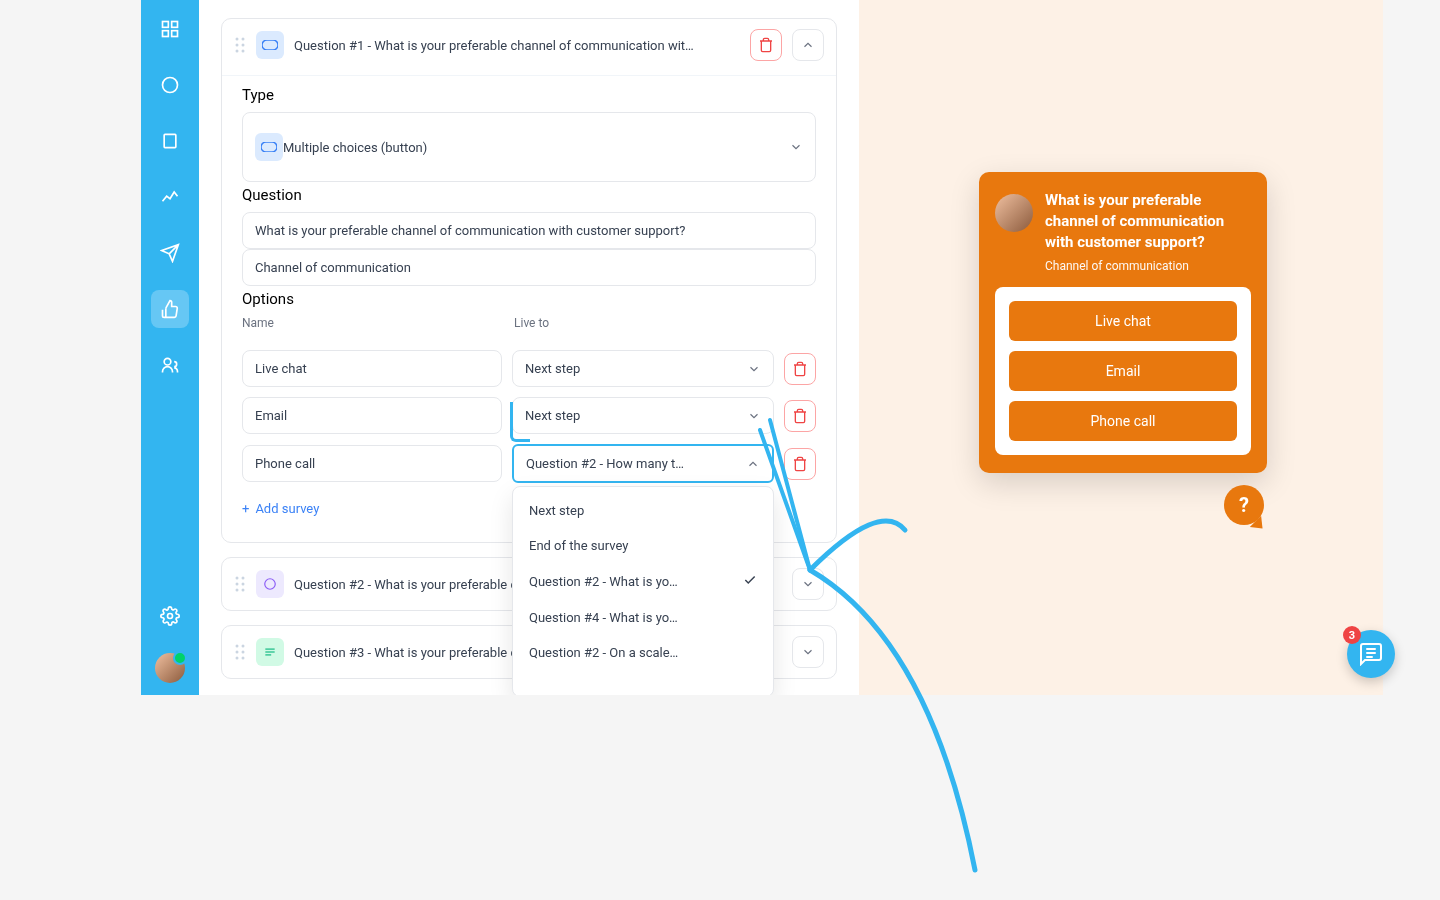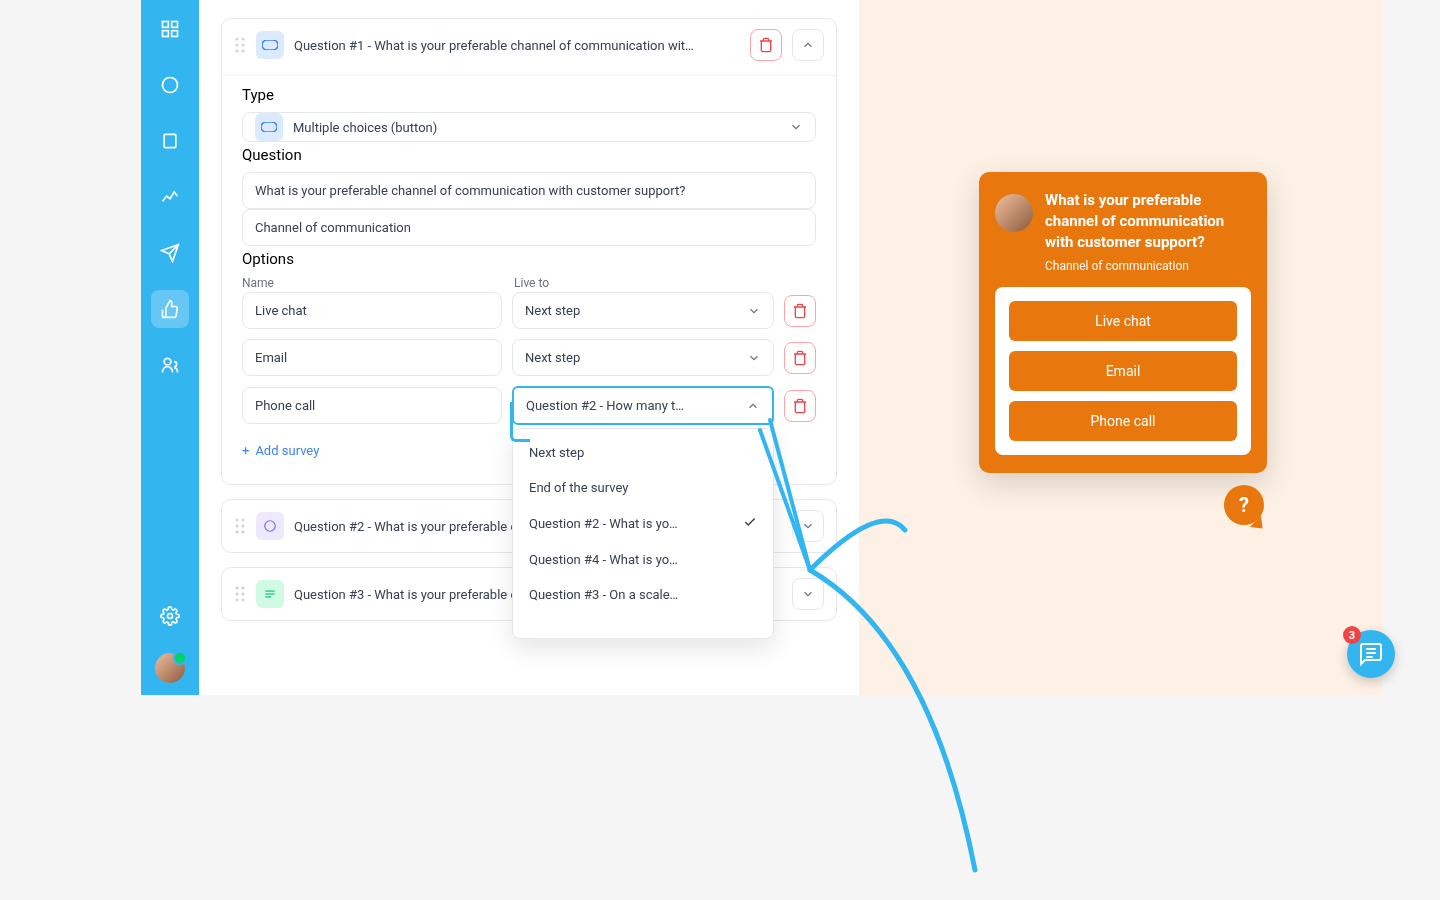--- a/index.html
+++ b/index.html
@@ -18,27 +18,27 @@
 .q-badge{width:28px;height:28px;border-radius:6px;display:flex;align-items:center;justify-content:center;flex-shrink:0}
 .q-badge.blue{background:#dbeafe}
 .q-badge.purple{background:#ede9fe}
 .q-badge.green{background:#d1fae5}
 .q-title{flex:1;font-size:13px;color:#374151;white-space:nowrap;overflow:hidden;text-overflow:ellipsis}
 .icon-btn{width:32px;height:32px;border:1px solid #e5e7eb;border-radius:8px;background:#fff;display:flex;align-items:center;justify-content:center;cursor:pointer}
 .icon-btn.danger{border-color:#fca5a5;color:#ef4444}
 .icon-btn.danger svg{stroke:#ef4444}
 .q-body{padding:6px 20px 18px 20px;border-top:1px solid #f1f5f9;margin-top:4px}
 .label{font-size:15px;color:#000000;margin:4px 0 8px 0}
-.type-select{display:flex;align-items:center;gap:10px;border:1px solid #e5e7eb;border-radius:8px;padding:0 12px;cursor:pointer}
+.type-select{display:flex;align-items:center;border:1px solid #e5e7eb;border-radius:8px;padding:20px 12px;cursor:pointer}
 .type-select .txt{flex:1;font-size:13px;color:#374151}
 .input{width:100%;border:1px solid #e5e7eb;border-radius:8px;padding:10px 12px;font-size:13px;color:#374151;outline:none}
 .opt-columns{display:flex;gap:12px;margin-top:8px}
 .col-name{flex:0 0 260px}
 .col-jump{flex:1}
-.col-label{font-size:12px;color:#6b7280;margin-bottom:2px}
+.col-label{font-size:12px;color:#6b7280;margin-bottom:20px}
 .opt-row{display:flex;gap:10px;margin-bottom:10px;align-items:center}
 .opt-input{flex:0 0 260px;border:1px solid #e5e7eb;border-radius:8px;padding:10px 12px;font-size:13px;color:#374151;outline:none}
 .opt-select{flex:1;border:1px solid #e5e7eb;border-radius:8px;padding:10px 12px;font-size:13px;color:#374151;display:flex;align-items:center;justify-content:space-between;cursor:pointer;background:#fff}
 .opt-select-wrap{flex:1;position:relative}
 .opt-select.highlighted{border:2.5px solid #33b5f0;border-radius:6px}
 .add-option{color:#3b82f6;font-size:13px;cursor:pointer;display:flex;align-items:center;gap:6px;padding:8px 0}
 .dropdown{position:absolute;top:42px;left:0;right:0;background:#fff;border:1px solid #e5e7eb;border-radius:8px;box-shadow:0 10px 25px rgba(0,0,0,.1);z-index:50;padding:6px 0}
 .dropdown-item{padding:10px 16px;font-size:13px;color:#374151;cursor:pointer;display:flex;align-items:center;justify-content:space-between}
 .dropdown-item .check{color:#374151}
 .preview-area{position:absolute;left:859px;top:0;width:524px;height:695px;background:#fdf1e6}
@@ -221,21 +221,21 @@
             <div class="dropdown-item">
                 <span>Question #2 - What is yo…</span>
                 <span class="check"><svg width="14" height="14" viewBox="0 0 24 24" fill="none" stroke="currentColor" stroke-width="2.5">
                     <path d="M20 6L9 17l-5-5"></path>
                   </svg></span>
               </div>
             <div class="dropdown-item">
                 <span>Question #4 - What is yo…</span>
               </div>
             <div class="dropdown-item">
-                <span>Question #3 - On a scale…</span>
+                <span>Question #2 - On a scale…</span>
               </div>
             <div class="dropdown-item"></div>
 
           </div>
         </div>
         <button class="icon-btn danger">
             <svg width="16" height="16" viewBox="0 0 24 24" fill="none" stroke="currentColor" stroke-width="2">
               <path d="M3 6h18M8 6V4a2 2 0 012-2h4a2 2 0 012 2v2m3 0v14a2 2 0 01-2 2H7a2 2 0 01-2-2V6h14z"></path>
             </svg>
           </button>

